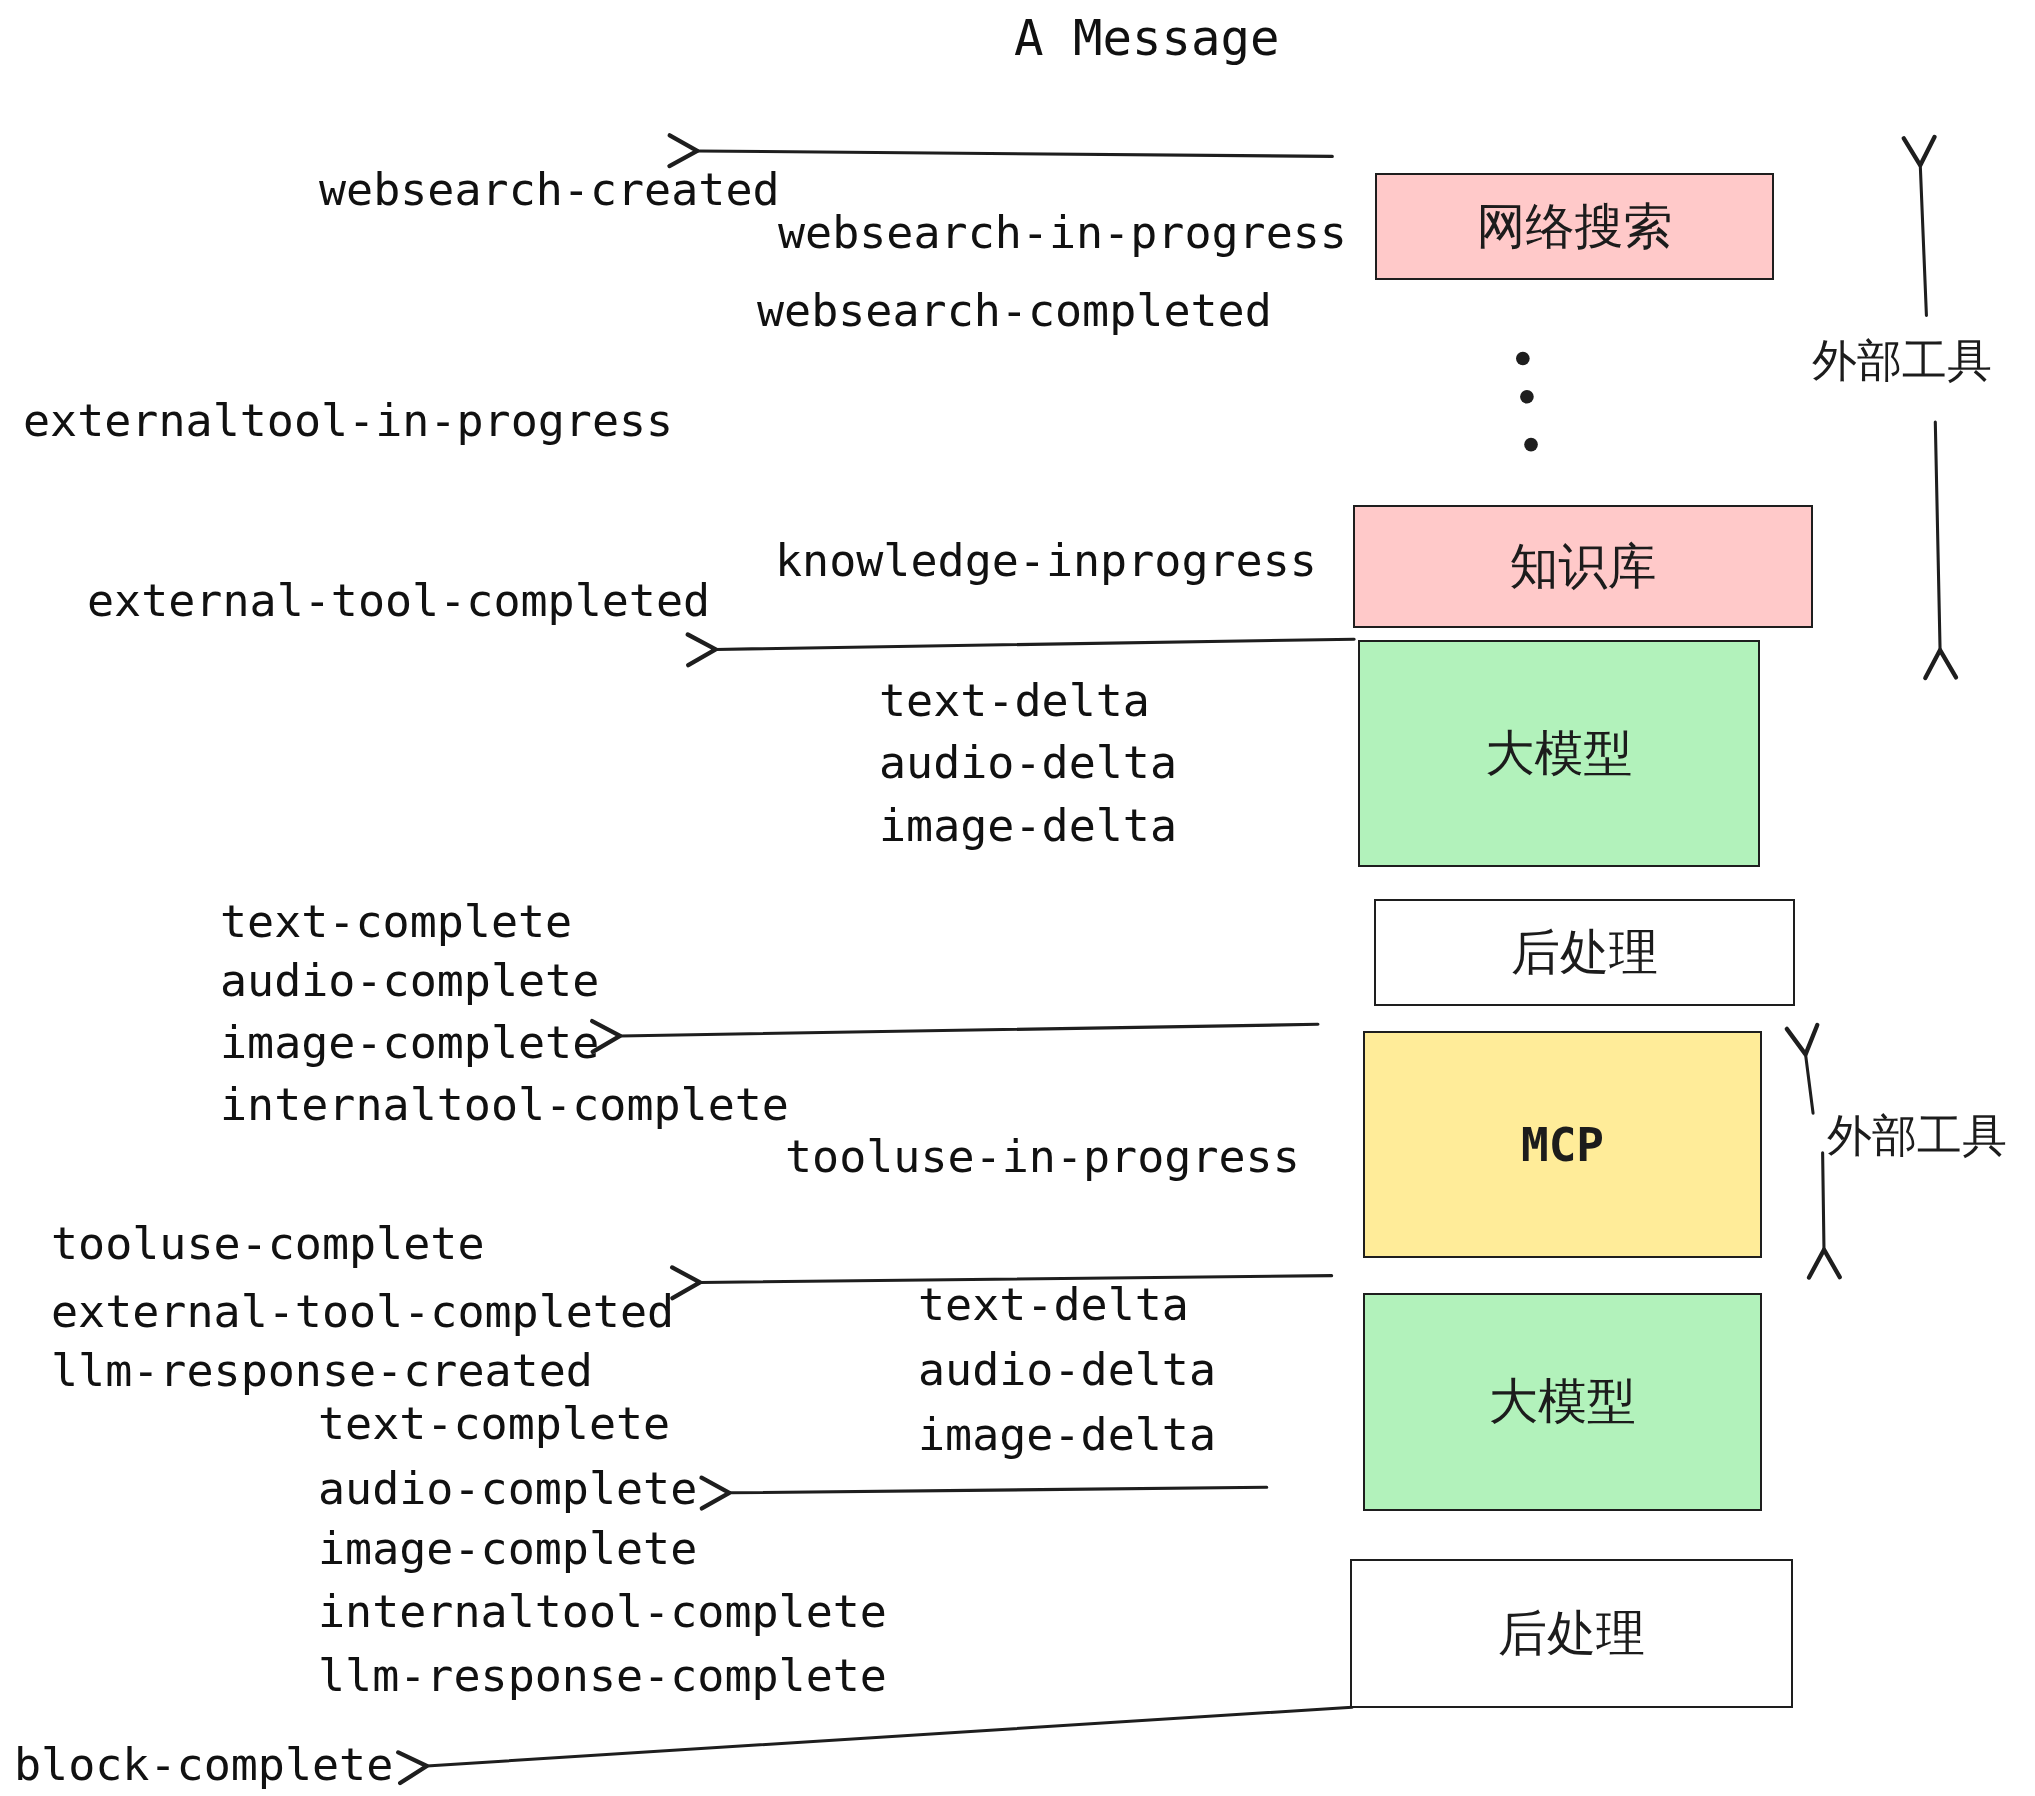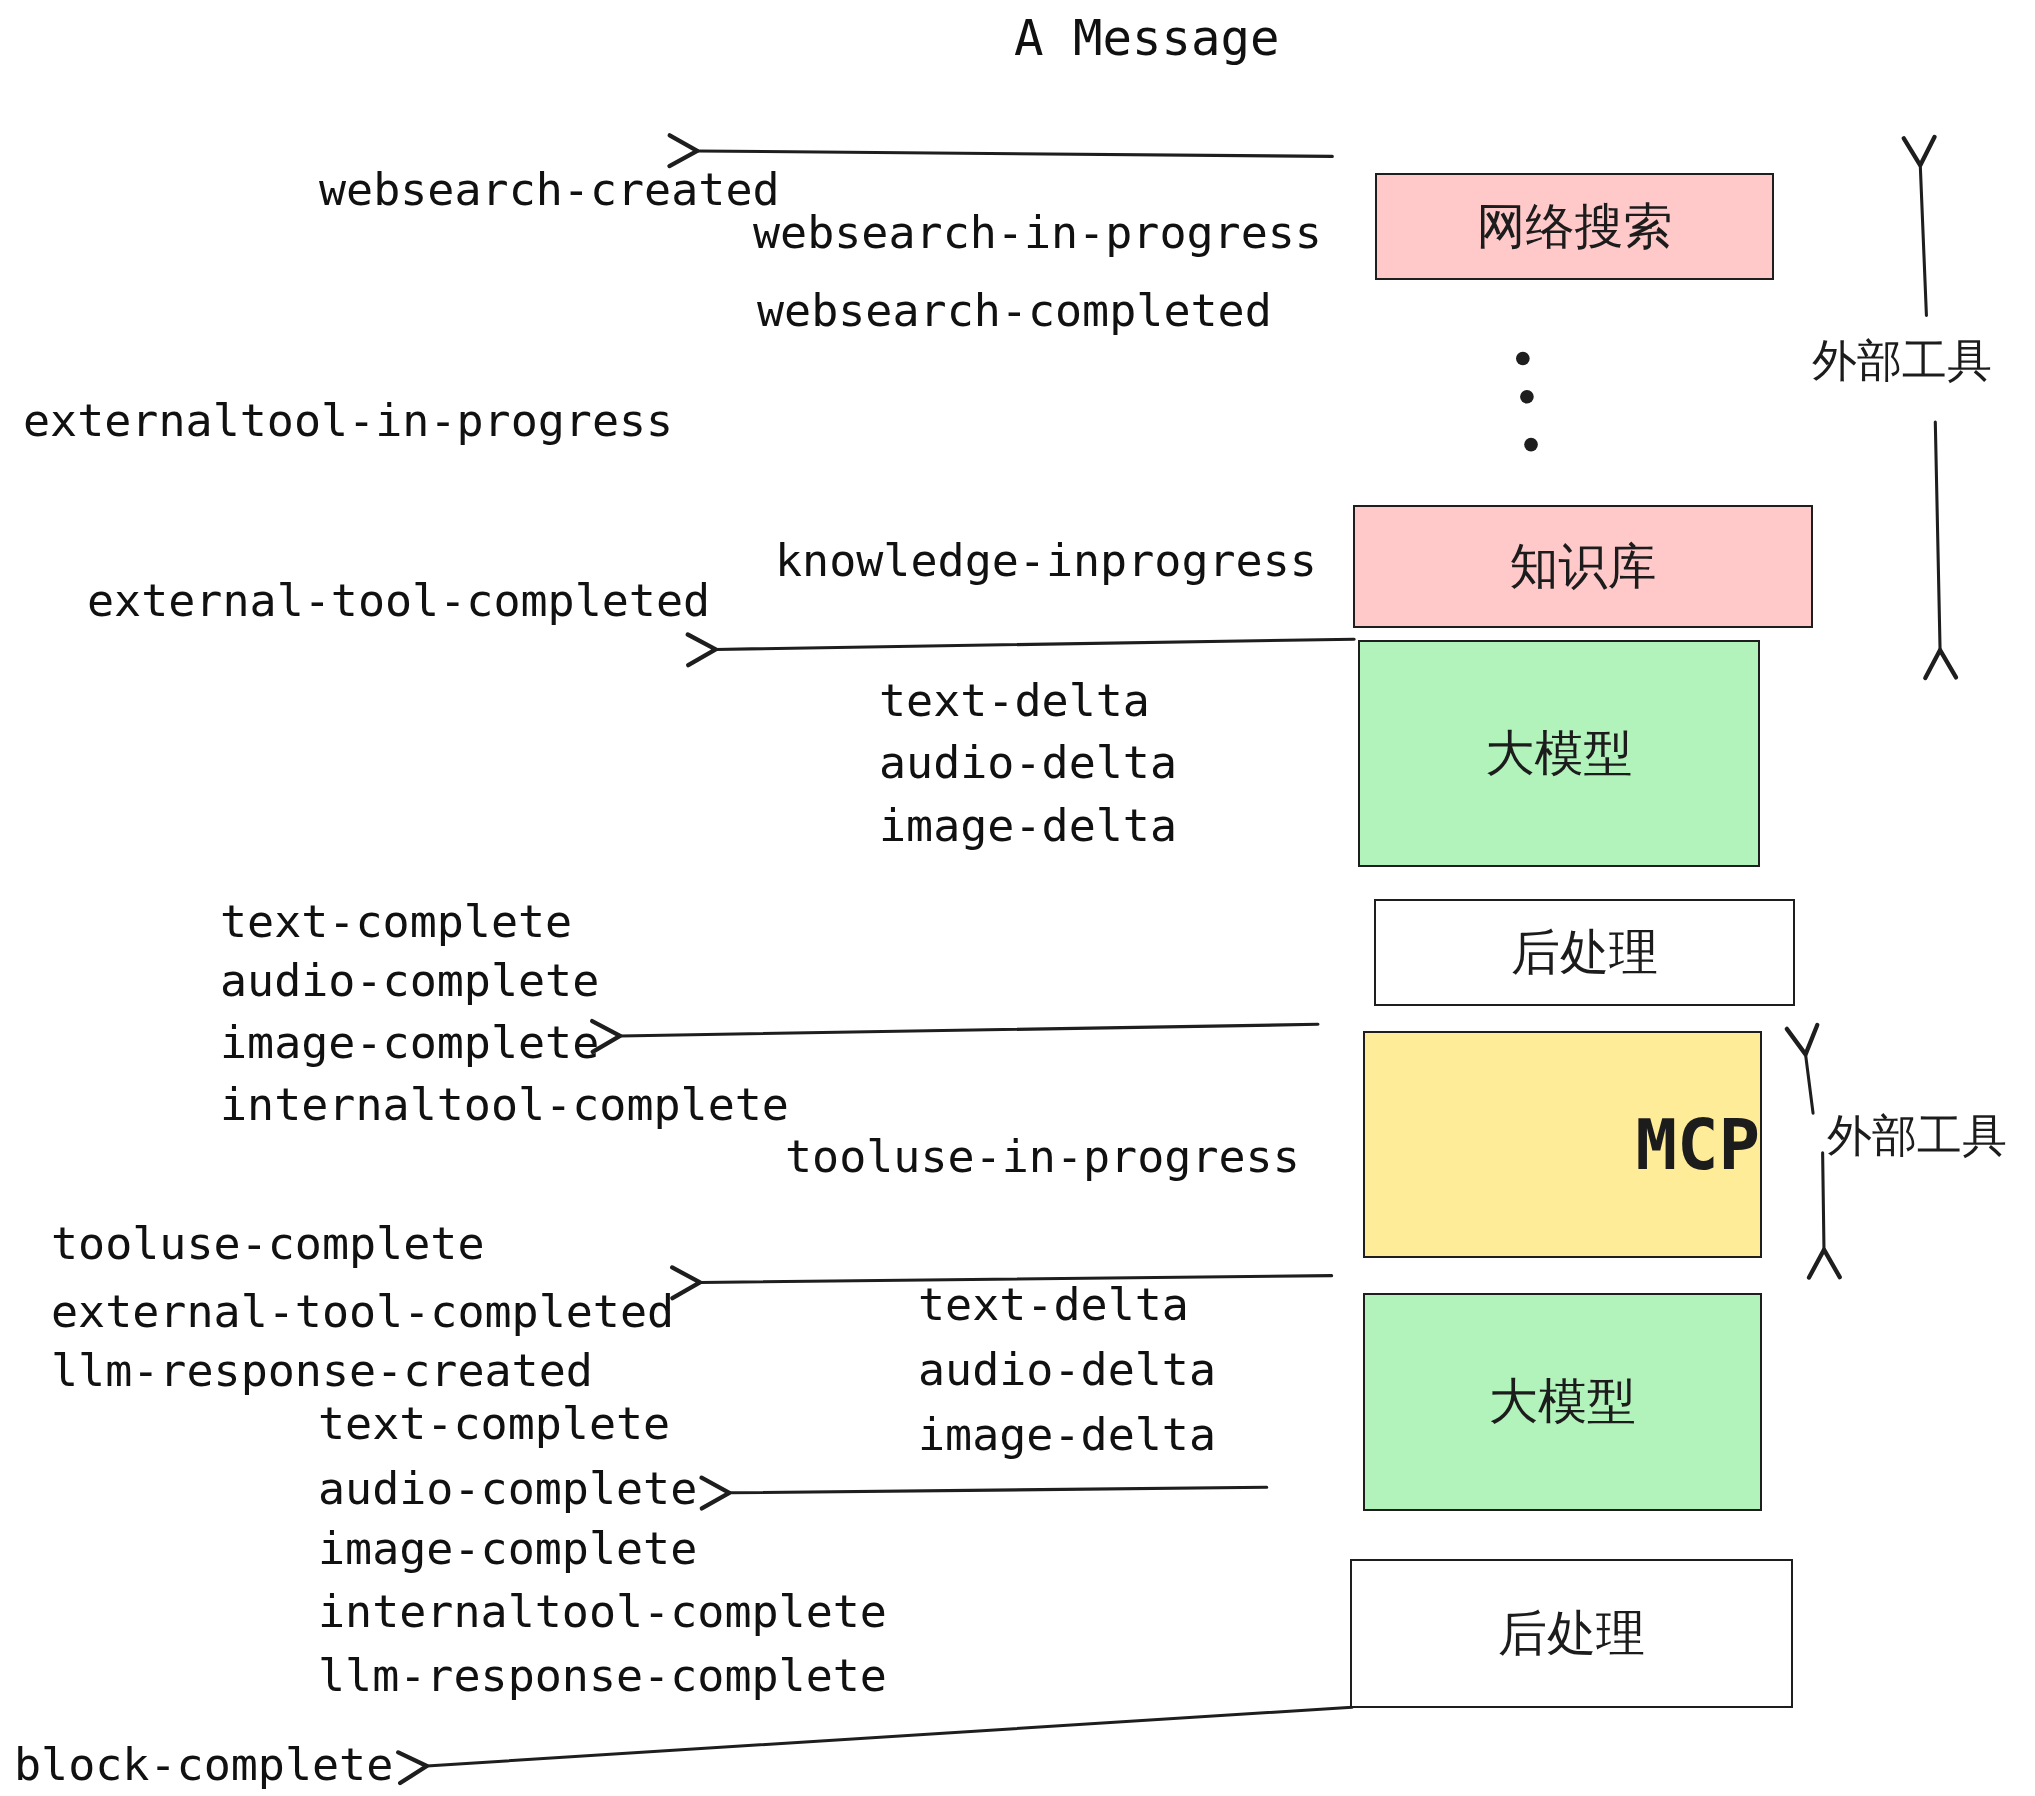--- a/index.html
+++ b/index.html
@@ -4,21 +4,21 @@
 <style>
   html,body{margin:0;padding:0;background:#ffffff;}
   #canvas{position:relative;width:2035px;height:1796px;background:#ffffff;overflow:hidden;
           font-family:"DejaVu Sans Mono",monospace;color:#111111;}
   #arrow-layer{position:absolute;left:0;top:0;width:2035px;height:1796px;z-index:1;}
   .evt{position:absolute;font-size:45px;line-height:1;white-space:nowrap;z-index:2;color:#111111;}
   .title{position:absolute;font-size:49px;line-height:1;white-space:nowrap;z-index:2;color:#111111;margin-left:48px;}
   .box{position:absolute;z-index:2;border:2.7px solid #1e1e1e;box-sizing:border-box;
        display:flex;align-items:center;justify-content:center;
        font-family:"DejaVu Sans",sans-serif;font-size:49px;color:#1c1c1c;}
-  .box.mcp-font{font-family:"DejaVu Sans Mono",monospace;font-weight:bold;font-size:69px;justify-content:flex-end;}
+  .box.mcp-font{font-family:"DejaVu Sans Mono",monospace;font-weight:bold;font-size:46px;}
   .side-label{position:absolute;z-index:2;font-family:"DejaVu Sans",sans-serif;
        font-size:45px;line-height:1;white-space:nowrap;color:#1c1c1c;}
 </style>
 </head>
 <body>
 
 <div id="canvas">
 
   <svg id="arrow-layer" viewBox="0 0 2980 2630" xmlns="http://www.w3.org/2000/svg">
     <defs>
@@ -66,21 +66,21 @@
     <span>大模型</span>
   </div>
   <div class="box" style="left: 1350px; top: 1559px; width: 443px; height: 149px; background-color: rgb(255, 255, 255);">
     <span>后处理</span>
   </div>
 
   <div class="side-label" style="left:1812px;top:338px;">外部工具</div>
   <div class="side-label" style="left:1827px;top:1113px;">外部工具</div>
 
   <div class="evt" style="left:319px;top:167px;">websearch-created</div>
-  <div class="evt" style="left:753px;top:210px;text-align:center;">websearch-in-progress</div>
+  <div class="evt" style="left:778px;top:210px;text-align:center;">websearch-in-progress</div>
   <div class="evt" style="left:757px;top:288px;">websearch-completed</div>
   <div class="evt" style="left:23px;top:398px;">externaltool-in-progress</div>
   <div class="evt" style="left:775px;top:538px;">knowledge-inprogress</div>
   <div class="evt" style="left:87px;top:578px;">external-tool-completed</div>
   <div class="evt" style="left:879px;top:678px;">text-delta</div>
   <div class="evt" style="left:879px;top:740px;">audio-delta</div>
   <div class="evt" style="left:879px;top:803px;">image-delta</div>
   <div class="evt" style="left:220px;top:899px;">text-complete</div>
   <div class="evt" style="left:220px;top:958px;">audio-complete</div>
   <div class="evt" style="left:220px;top:1020px;">image-complete</div>

